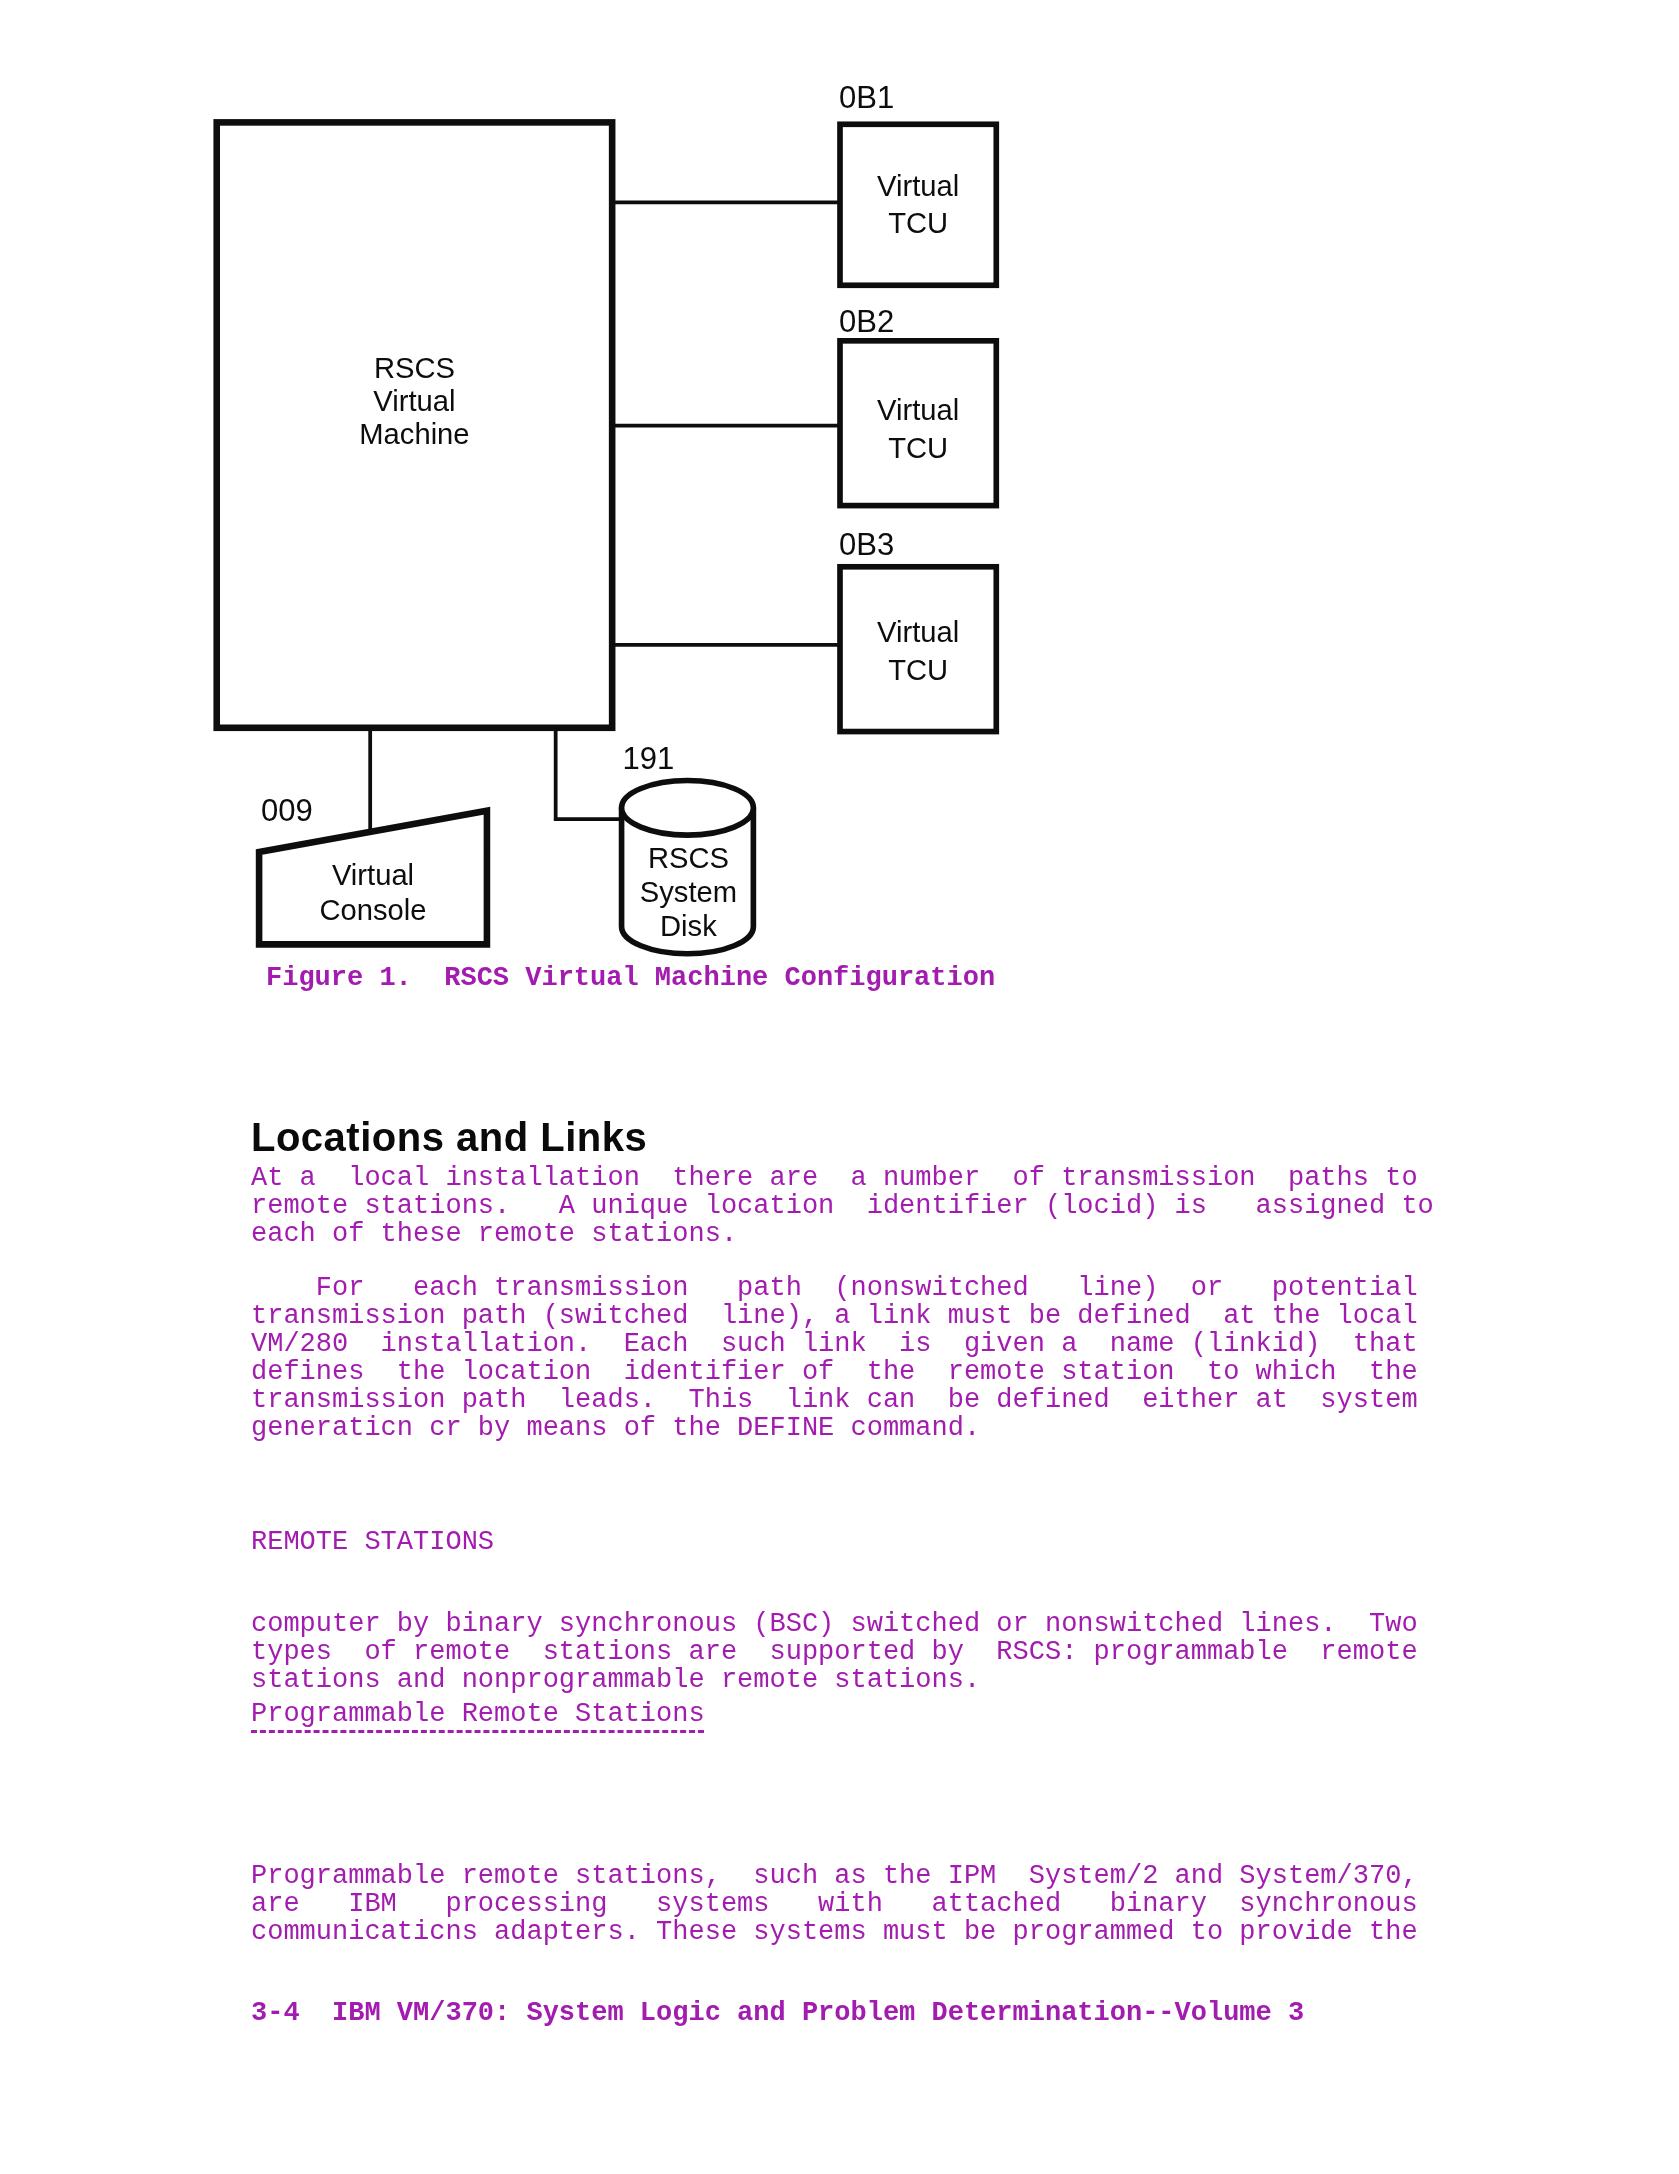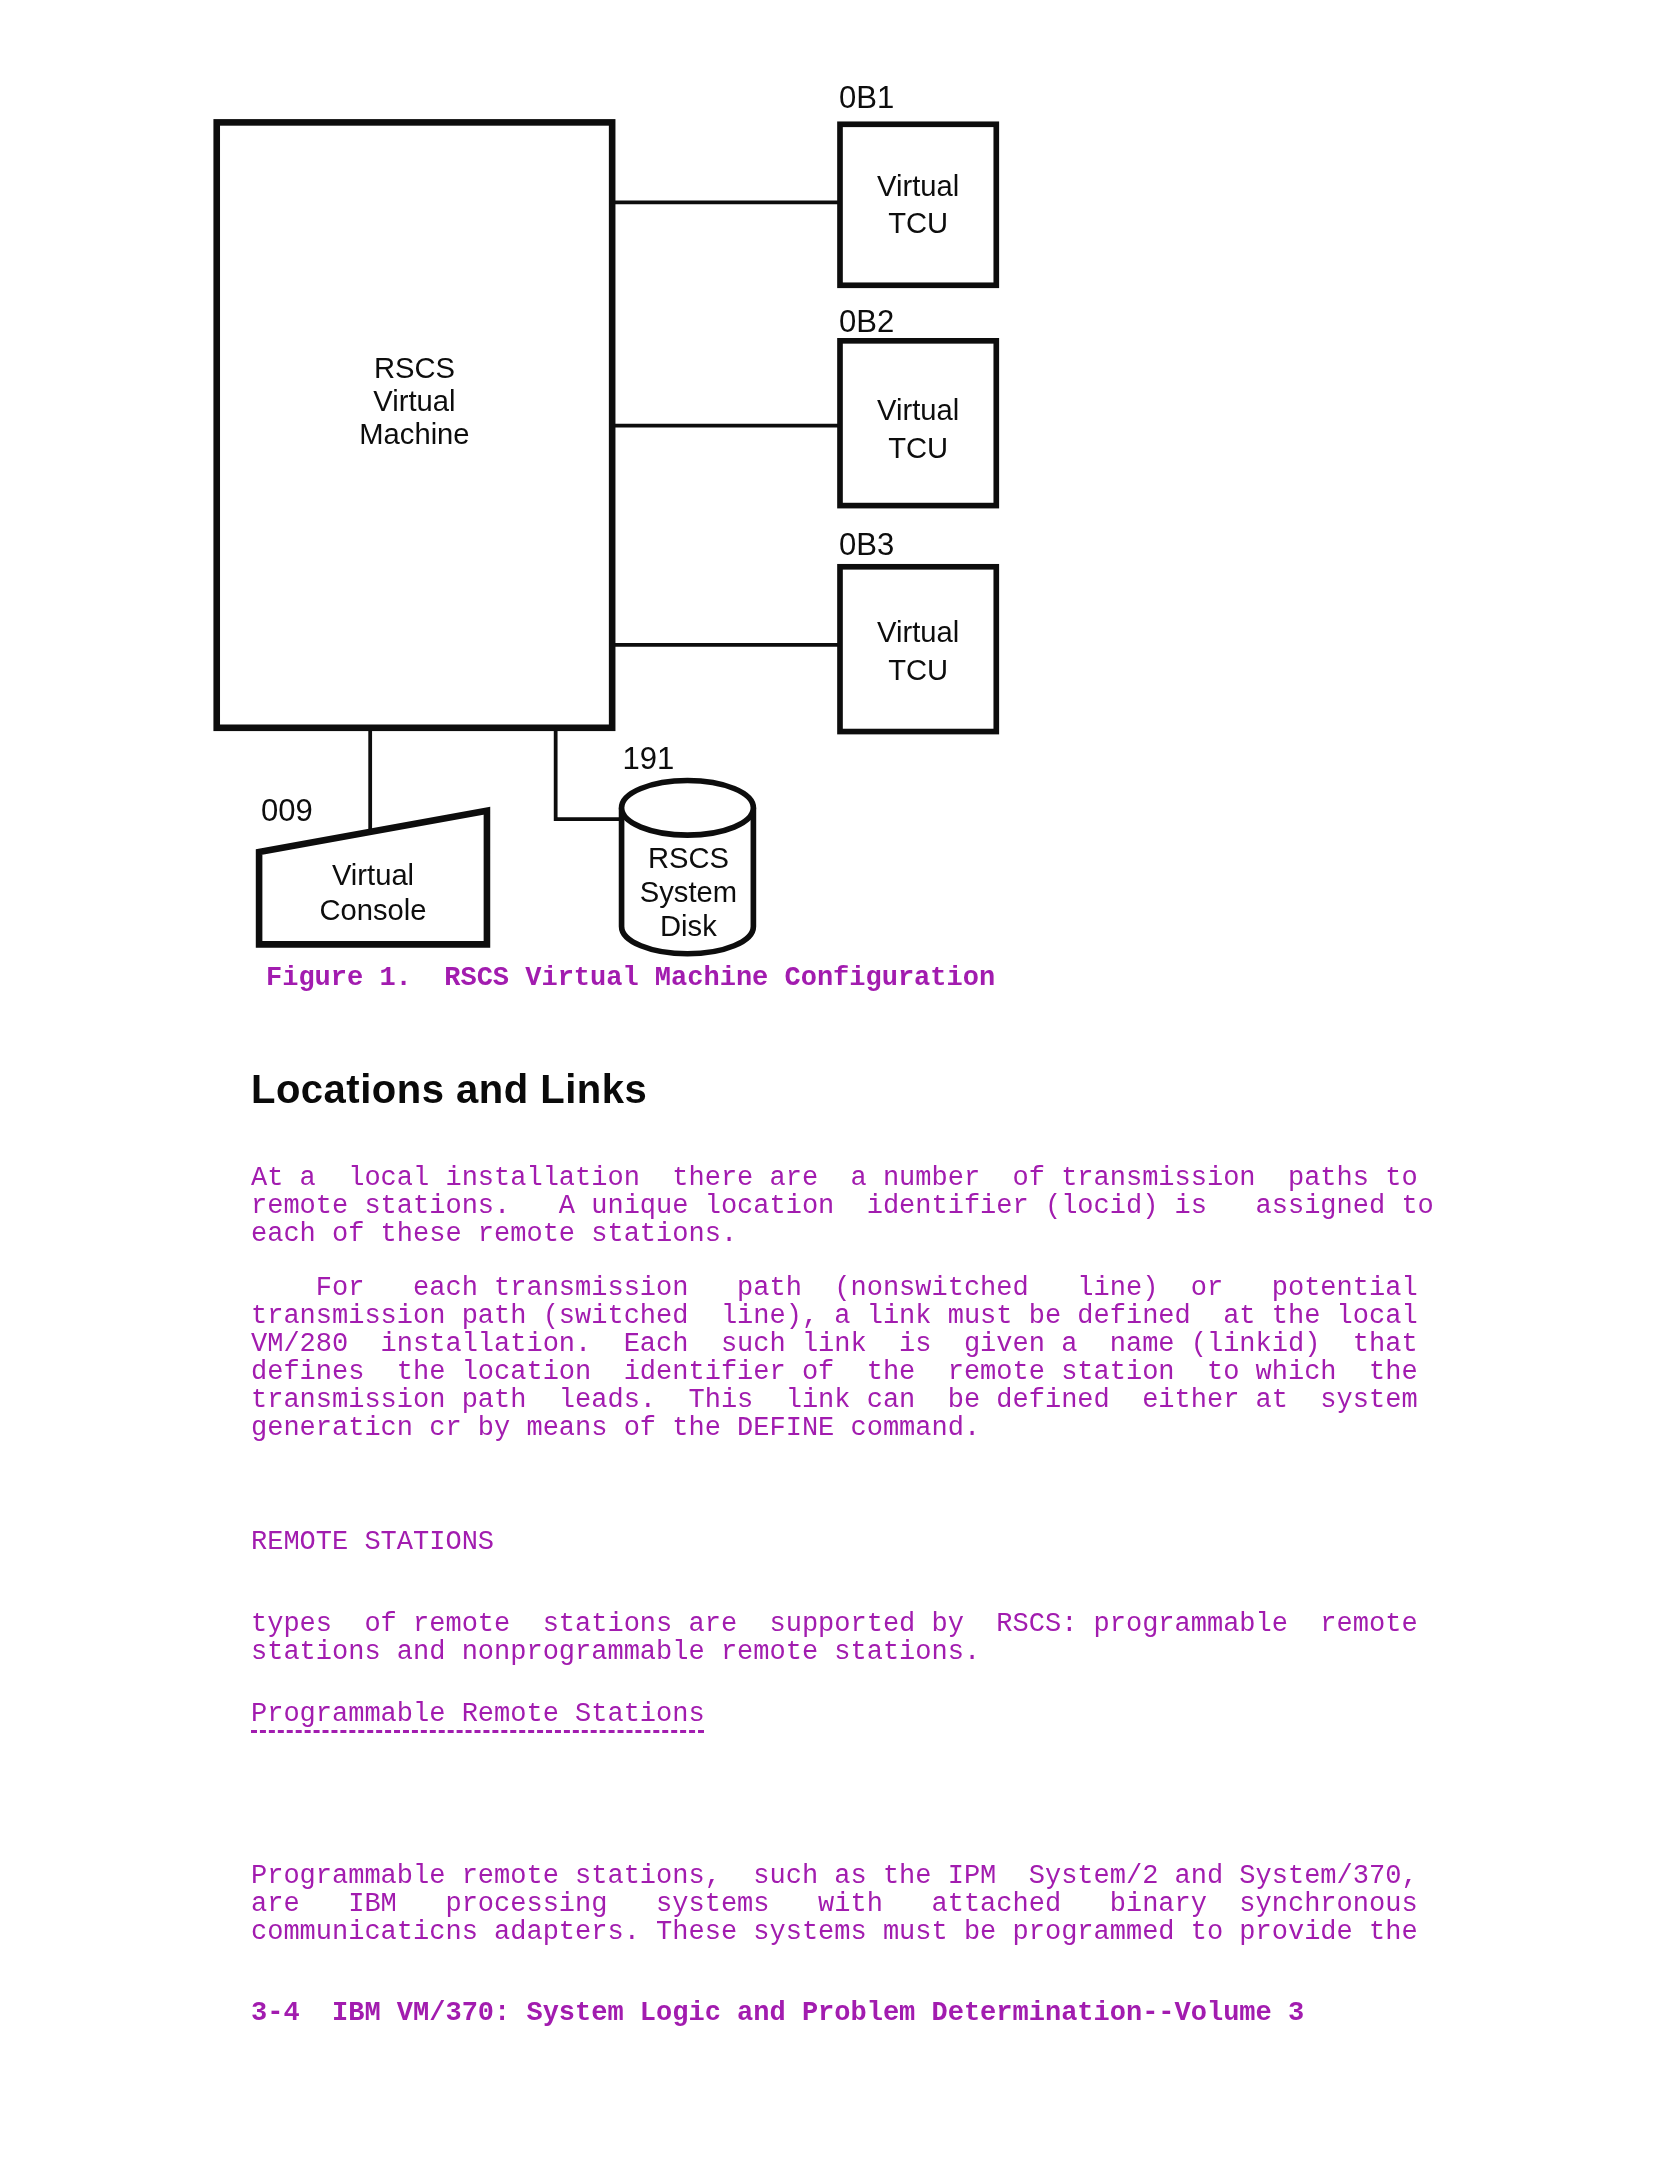--- a/index.html
+++ b/index.html
@@ -20,20 +20,21 @@
     color:#a21caf;
   }
   .bold{font-weight:bold;}
   .h1{
     font-family:"Liberation Sans", sans-serif;
     font-weight:bold;
     font-size:40px;
     letter-spacing:0.5px;
     color:#0a0a0a;
     white-space:pre;
+    margin-top:48px;
   }
   .dashed-underline{
     text-decoration:underline;
     text-decoration-style:dashed;
     text-decoration-thickness:2.8px;
     text-underline-offset:8.5px;
   }
   svg text{
     font-family:"Liberation Sans", sans-serif;
     fill:#0d0d0d;
@@ -102,20 +103,21 @@
     <div class="mono">transmission path (switched  line), a link must be defined  at the local</div>
     <div class="mono">VM/280  installation.  Each  such link  is  given a  name (linkid)  that</div>
     <div class="mono">defines  the location  identifier of  the  remote station  to which  the</div>
     <div class="mono">transmission path  leads.  This  link can  be defined  either at  system</div>
     <div class="mono">generaticn cr by means of the DEFINE command.</div>
   </div>
 
   <div class="abs mono" style="left:251px;top:1528px;">REMOTE STATIONS</div>
 
   <div class="abs" style="left:251px;top:1610px;">
+    <div class="mono">computer by binary synchronous (BSC) switched or nonswitched lines.  Two</div>
     <div class="mono">types  of remote  stations are  supported by  RSCS: programmable  remote</div>
     <div class="mono">stations and nonprogrammable remote stations.</div>
   </div>
 
   <div class="abs mono dashed-underline" style="left:251px;top:1700px;text-align:center;">Programmable Remote Stations</div>
 
   <div class="abs" style="left:251px;top:1862px;">
     <div class="mono">Programmable remote stations,  such as the IPM  System/2 and System/370,</div>
     <div class="mono">are   IBM   processing   systems   with   attached   binary  synchronous</div>
     <div class="mono">communicaticns adapters. These systems must be programmed to provide the</div>

